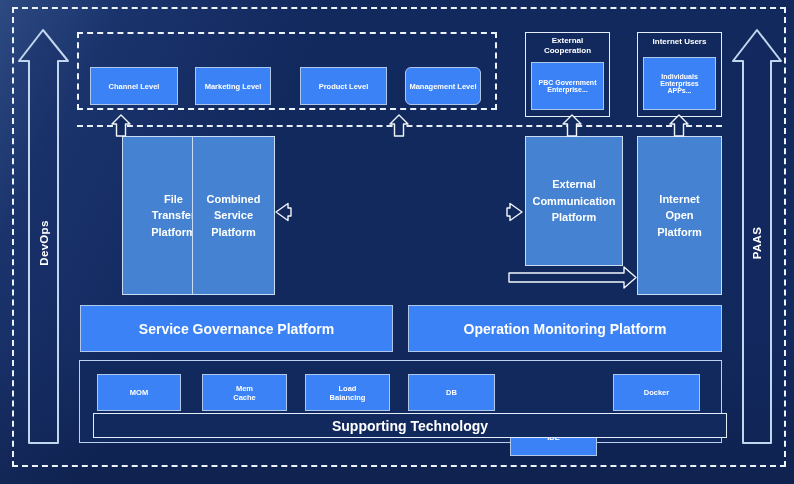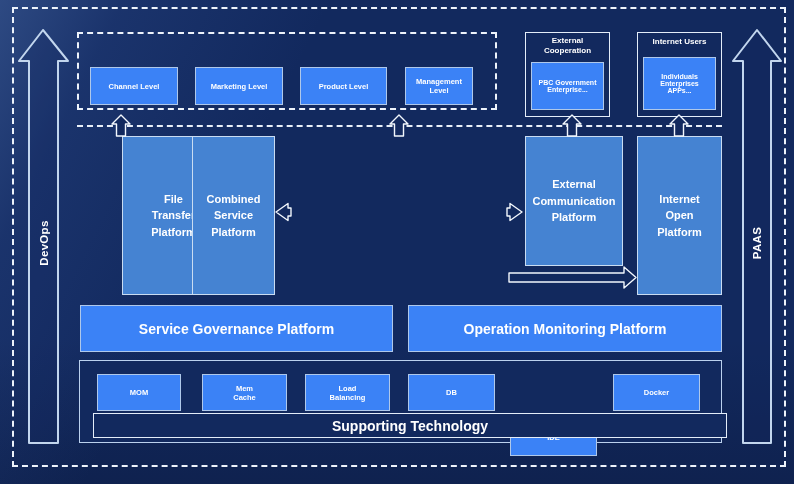--- a/index.html
+++ b/index.html
@@ -37,23 +37,23 @@
   .fs11 { font-size:11px; }
   .fs12 { font-size:14px; }
 
   
   .outer-frame { left:12px; top:7px; width:774px; height:460px; }
 
   
   .levels-frame { left:77px; top:32px; width:420px; height:78px; }
   .level { top:67px; height:38px; }
   .lv0 { left:90px;  width:88px; }
-  .lv1 { left:195px; width:88px; }
+  .lv1 { left:195px; width:76px; }
   .lv2 { left:300px; width:87px; }
-  .lv3 { left:405px; width:68px; }
+  .lv3 { left:405px; width:76px;border-radius:6px; }
 
   
   .extcoop  { left:525px; top:32px; width:85px; height:85px; padding-top:3px; }
   .extcoop-inner { left:531px; top:62px; width:73px; height:48px; font-size:7px; }
   .netusers { left:637px; top:32px; width:85px; height:85px; padding-top:4px; }
   .netusers-inner { left:643px; top:57px; width:73px; height:53px; font-size:7px; }
 
   
   .separator { left:77px; top:125px; width:645px; height:0;
                border-top:2px dashed #E8EFF8; }

